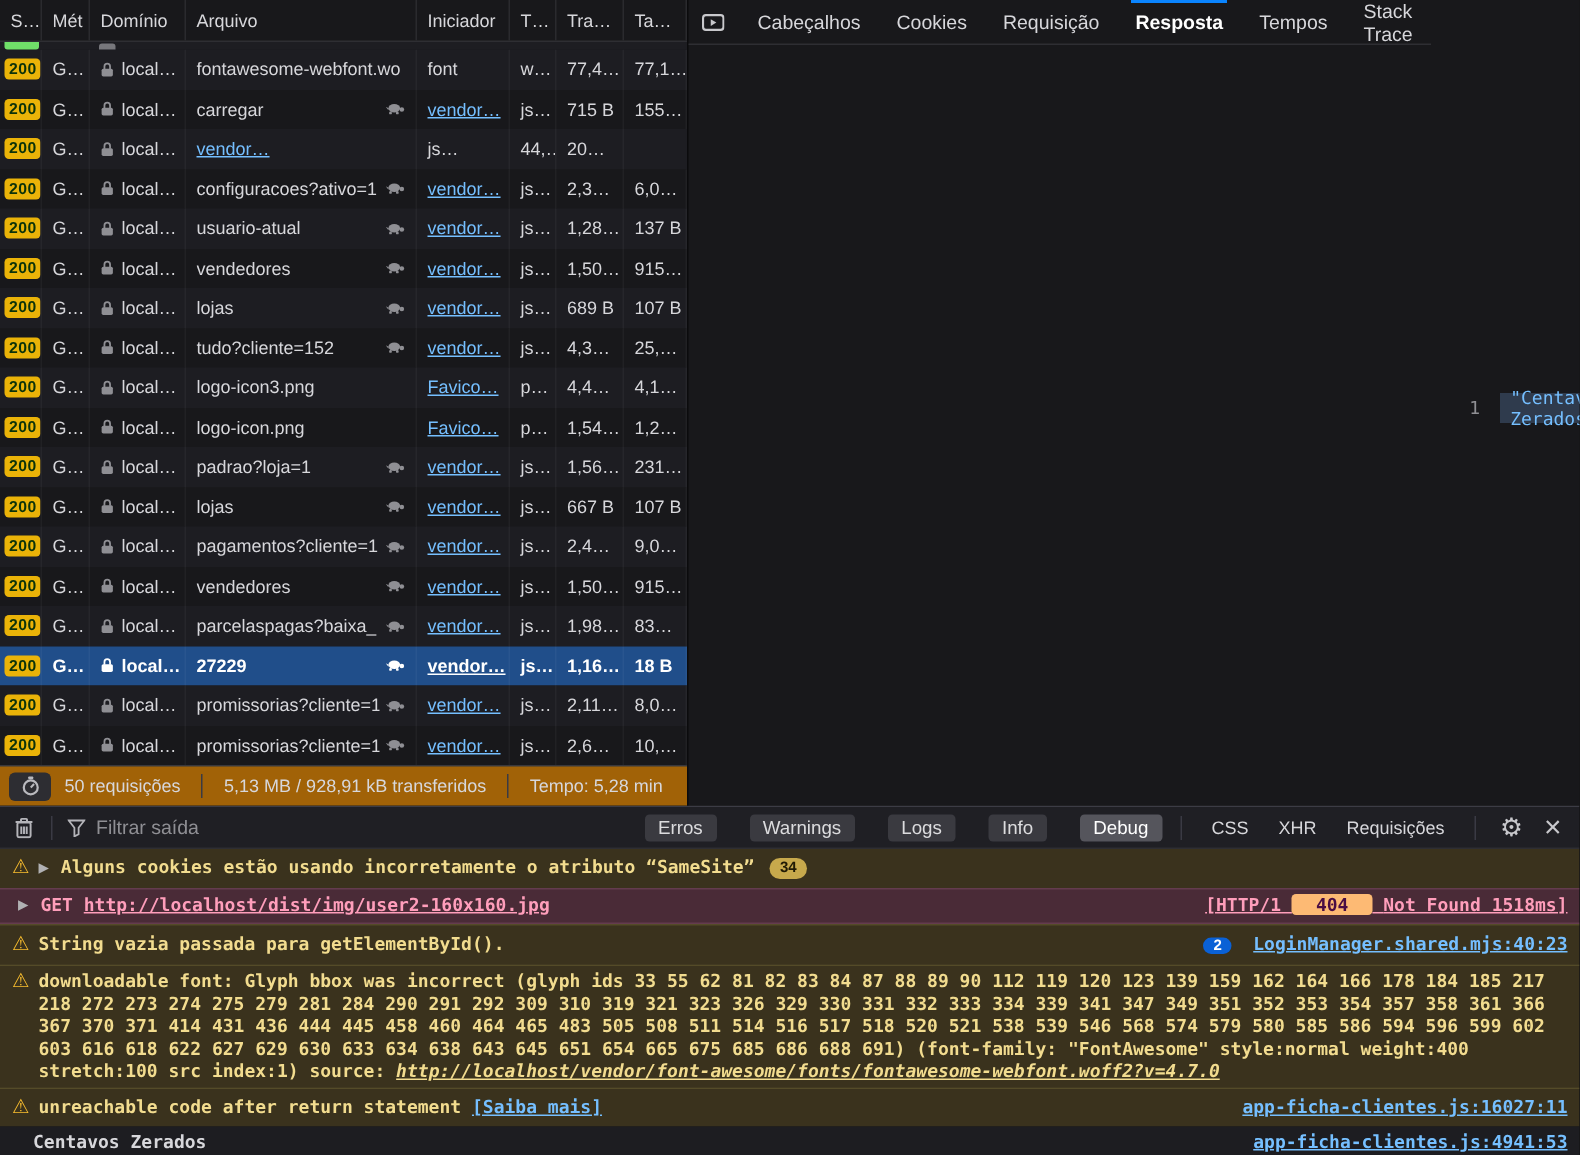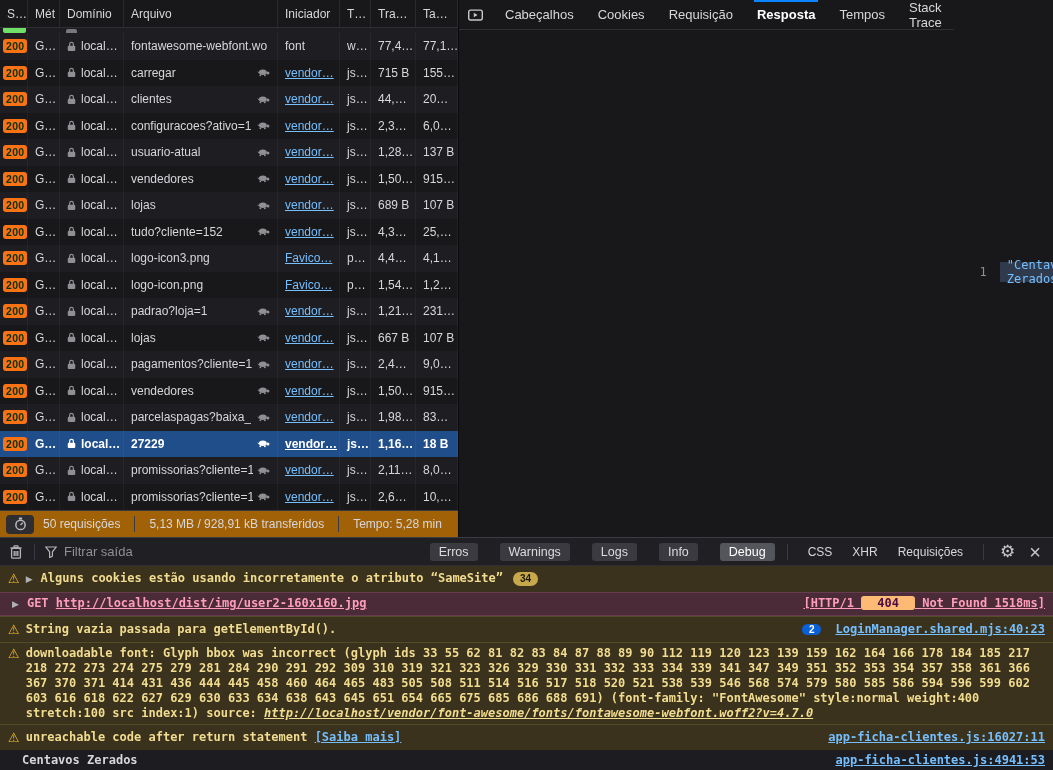--- a/index.html
+++ b/index.html
@@ -20,21 +20,21 @@
   .sliver { height:5px; position:relative; background:#1d1d22; }
   .sliver .g { position:absolute; left:3px; top:0; width:23px; height:5px; background:#70e069; border-radius:0 0 2px 2px; }
   .sliver .l { position:absolute; left:66px; top:1px; width:11px; height:4px; background:#77777c; border-radius:2px 2px 0 0; }
   .net-row { height:26.5px; display:grid; grid-template-columns:28px 32px 64px 154px 62px 31px 45px 42px;
     align-items:center; color:#d7d7db; font-size:12px; }
   .net-row:nth-child(odd) { background:#1d1d22; }
   .net-row:nth-child(even) { background:#18181b; }
   .cell { padding:0 7px; white-space:nowrap; overflow:hidden; height:100%; display:flex; align-items:center;
     border-right:1px solid rgba(255,255,255,0.045); }
   .c-status { padding-left:3px; }
-  .badge200 { background:#f97316; color:#0b3209; font-weight:bold; font-size:10.5px; padding:1px 3px;
+  .badge200 { background:#eab308; color:#0b3209; font-weight:bold; font-size:10.5px; padding:1px 3px;
     border-radius:3px; letter-spacing:0.3px; }
   .lock { color:#8f8f94; margin-right:5px; display:flex; }
   .c-file { justify-content:space-between; }
   .fname { overflow:hidden; white-space:nowrap; }
   .turtle { color:#8f8f94; display:flex; margin-left:4px; flex:none; }
   .link { color:#75bfff; text-decoration:underline; }
   .net-row.selected { background:#204e8a !important; color:#fff; font-weight:bold; }
   .net-row.selected .link { color:#fff; }
   .net-row.selected .lock, .net-row.selected .turtle { color:#fff; }
   .net-footer { height:27px; border-top:1px solid #38383d; display:flex; align-items:center;
@@ -190,32 +190,20 @@
             <div class="cell c-method">G…</div>
             <div class="cell c-domain">
               <span class="lock">
                 <svg viewBox="0 0 12 14" width="9" height="11">
                   <rect x="1" y="6" width="10" height="7" rx="1.5" fill="currentColor"></rect>
                   <path d="M3.5 6.5V4a2.5 2.5 0 0 1 5 0v2.5" stroke="currentColor" stroke-width="1.6" fill="none"></path>
                 </svg>
               </span>
               <span>local…</span>
             </div>
-            <div class="cell c-file">
-              <span class="fname">clientes</span>
-              <span class="turtle">
-                <svg viewBox="0 0 16 10" width="13" height="9" fill="currentColor">
-                  <ellipse cx="7.2" cy="4.6" rx="4.8" ry="3.4"></ellipse>
-                  <circle cx="13.4" cy="5.6" r="1.9"></circle>
-                  <rect x="3" y="7.2" width="2.2" height="2.4" rx="1"></rect>
-                  <rect x="8.6" y="7.2" width="2.2" height="2.4" rx="1"></rect>
-                  <path d="M2.6 4.6 L0.2 3.4 L2.4 6.2 Z"></path>
-                </svg>
-              </span>
-            </div>
             <div class="cell c-init">
               <span class="link">vendor…</span>
             </div>
             <div class="cell c-type">js…</div>
             <div class="cell c-transf">44,…</div>
             <div class="cell c-size">20…</div>
           </div>
 
           <div class="net-row">
             <div class="cell c-status">
@@ -462,21 +450,21 @@
                   <rect x="3" y="7.2" width="2.2" height="2.4" rx="1"></rect>
                   <rect x="8.6" y="7.2" width="2.2" height="2.4" rx="1"></rect>
                   <path d="M2.6 4.6 L0.2 3.4 L2.4 6.2 Z"></path>
                 </svg>
               </span>
             </div>
             <div class="cell c-init">
               <span class="link">vendor…</span>
             </div>
             <div class="cell c-type">js…</div>
-            <div class="cell c-transf">1,21…</div>
+            <div class="cell c-transf">1,56…</div>
             <div class="cell c-size">231…</div>
           </div>
 
           <div class="net-row">
             <div class="cell c-status">
               <span class="badge200">200</span>
             </div>
             <div class="cell c-method">G…</div>
             <div class="cell c-domain">
               <span class="lock">

